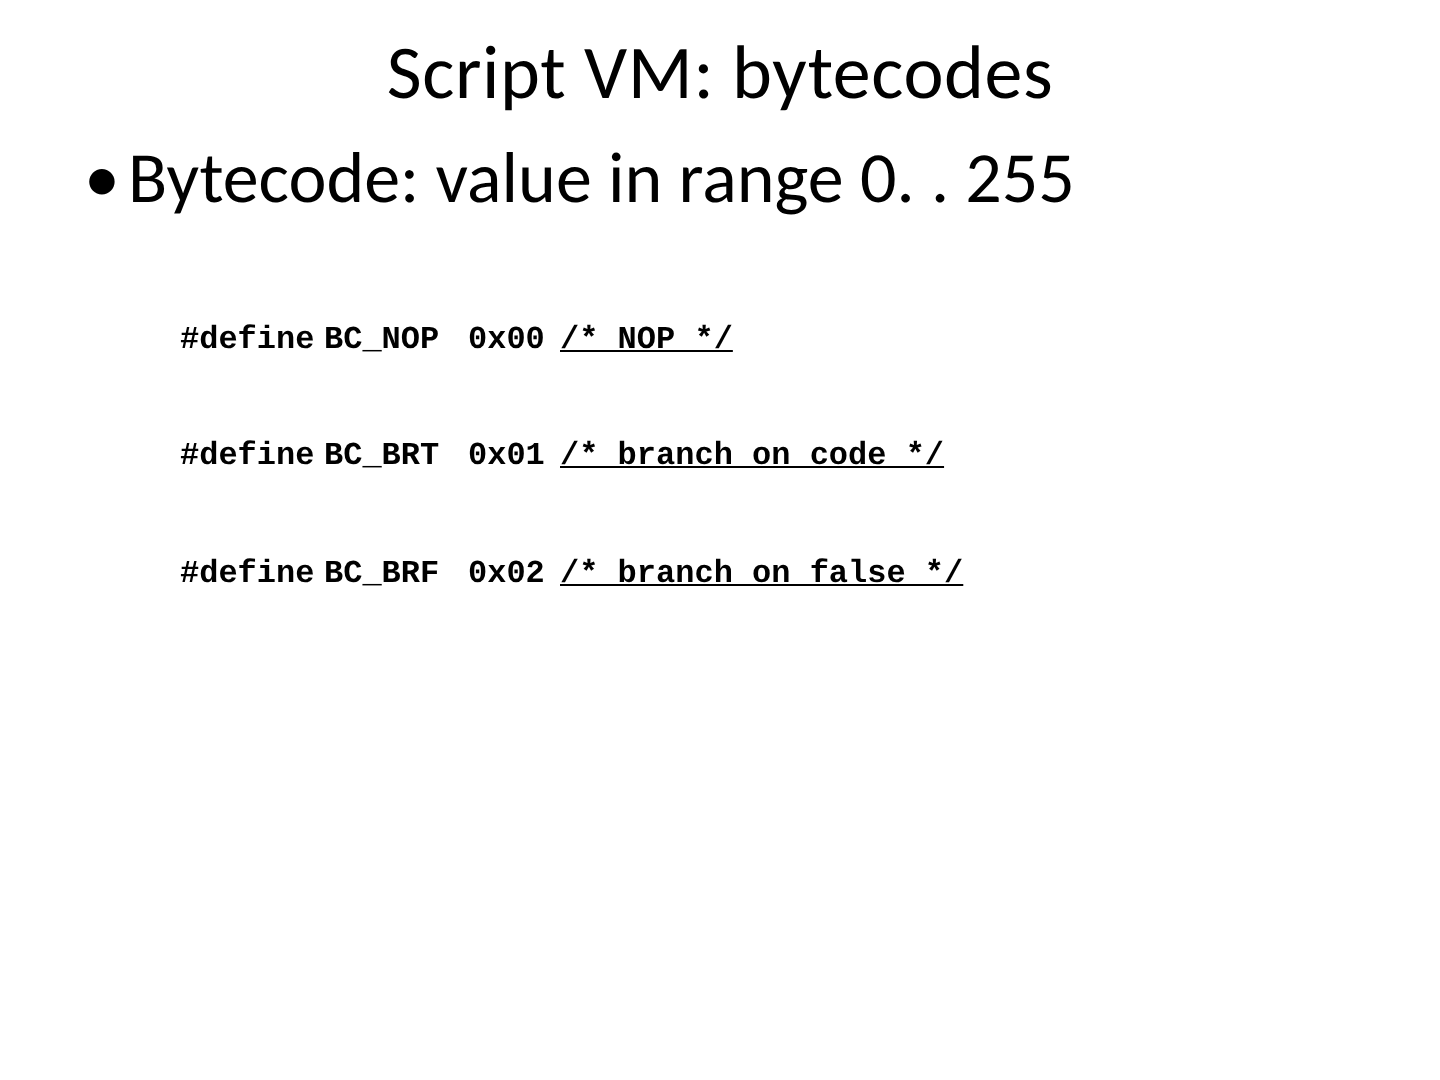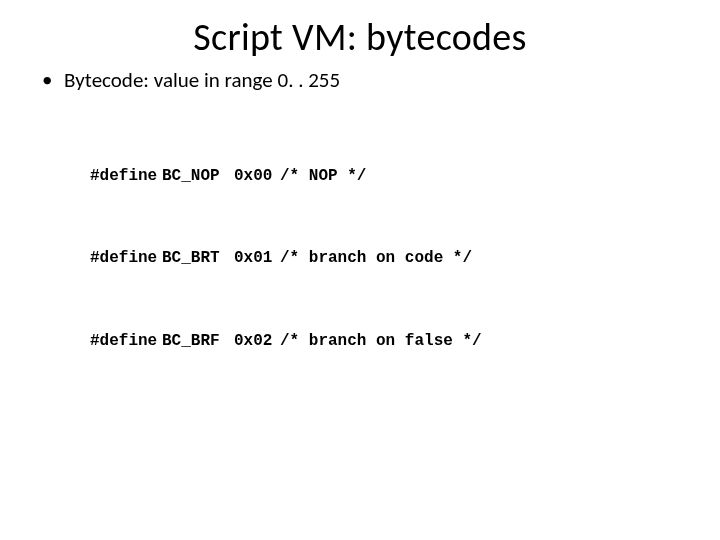--- a/index.html
+++ b/index.html
@@ -22,21 +22,21 @@
     text-align: center;
     font-size: 38px;
     font-weight: 400;
     margin: 0 0 8px 0;
     letter-spacing: 0.3px;
   }
   .bullets {
     margin: 0 0 10px 12px;
     padding: 0;
     list-style: none;
-    font-size: 21px;
+    font-size: 36px;
     line-height: 1.22;
   }
   .bullets li {
     position: relative;
     padding-left: 22px;
     margin: 0 0 2px 0;
   }
   .bullets li::before {
     content: "•";
     position: absolute;
@@ -46,24 +46,24 @@
   .code {
     font-family: "Courier New", Courier, monospace;
     font-size: 16px;
     line-height: 1.22;
     white-space: pre;
     margin-left: 60px;
     margin-top: 6px;
     font-weight: bold;
   }
   .row { display: block; }
-  .kd  { display: inline-block; width: 72px; margin-top: 24px; }
+  .kd  { display: inline-block; width: 72px; }
   .nm  { display: inline-block; width: 72px; }
   .vl  { display: inline-block; width: 46px; }
-  .cm  { display: inline-block; }
+  .cm  { display: inline-block; text-decoration: underline; }
 </style>
 </head>
 <body>
 
 <div class="slide">
   <h1 class="title">Script VM: bytecodes</h1>
 
   <ul class="bullets">
     <li>Bytecode: value in range 0. . 255</li>
   </ul>

